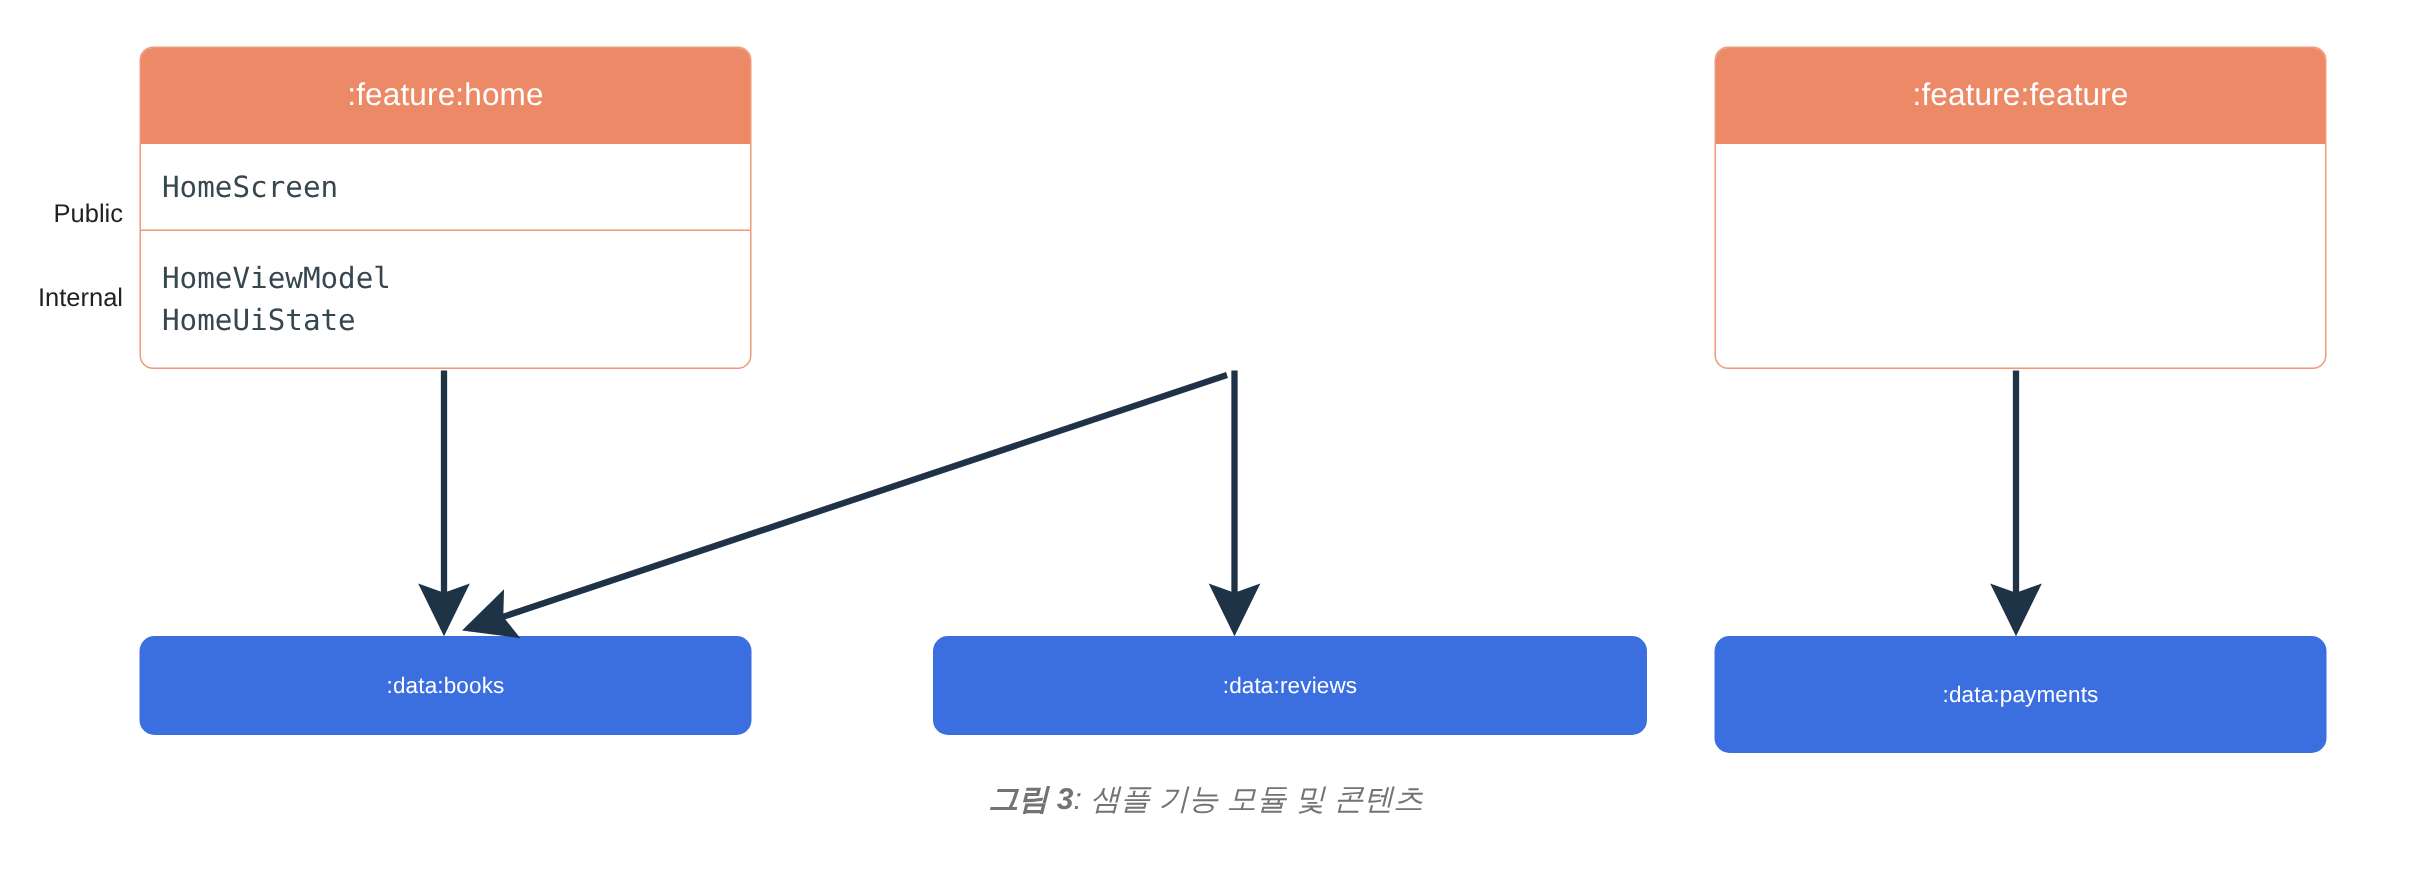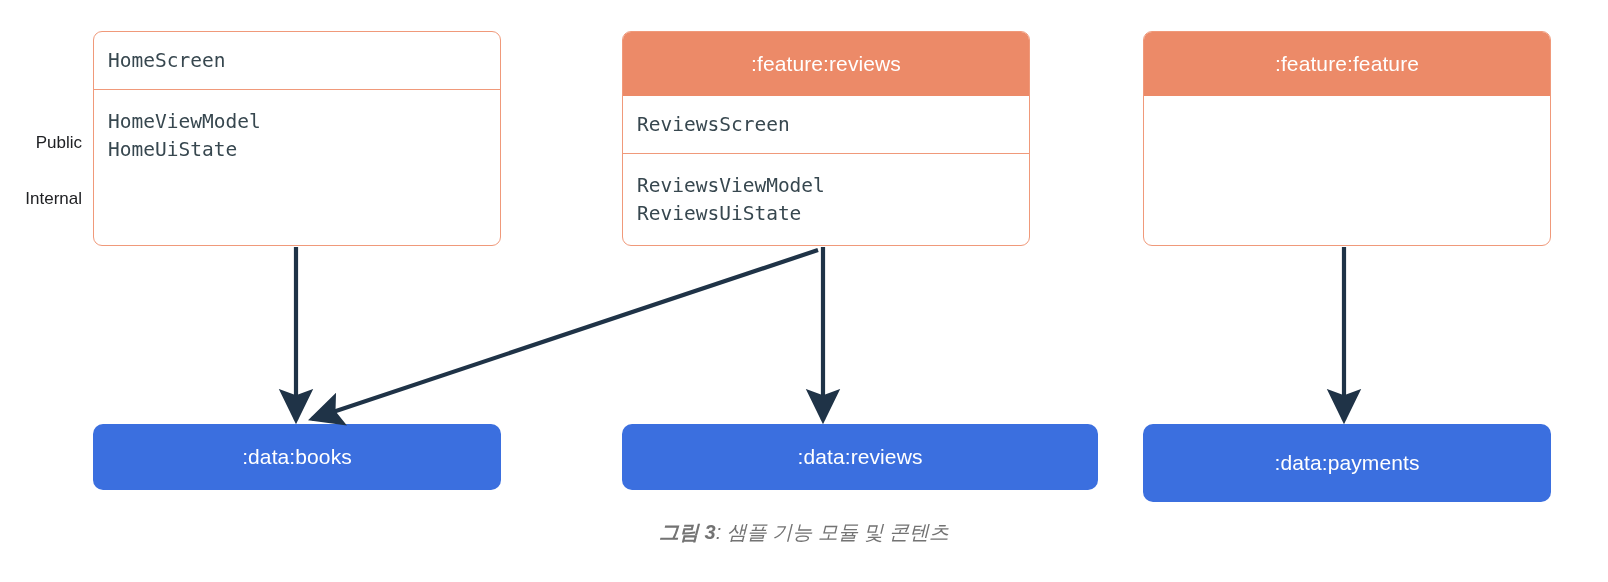--- a/index.html
+++ b/index.html
@@ -64,21 +64,21 @@
   .section-internal .line { white-space: pre; }
 
   
   .data-pill {
     position: absolute;
     box-sizing: border-box;
     background: #3B6FDF;
     border-radius: 10px;
     color: #ffffff;
     font-family: "Liberation Sans", sans-serif;
-    font-size: 21px;
+    font-size: 15px;
     display: flex;
     align-items: center;
     justify-content: center;
     letter-spacing: 0.1px;
   }
 
   
   #arrow-layer {
     position: absolute;
     left: 0;
@@ -108,39 +108,30 @@
 </style>
 </head>
 <body>
 
 <div id="page">
 
   <div class="rail-label rail-public">Public</div>
   <div class="rail-label rail-internal">Internal</div>
 
   <div class="module" style="left:93px; top:31px; width:408px; height:215px;">
+    <div class="module-header">:feature:home</div>
     <div class="module-section section-public">
       <div class="line">HomeScreen</div>
     </div>
     <div class="module-section section-internal">
       <div class="line">HomeViewModel</div>
       <div class="line">HomeUiState</div>
     </div>
   </div>
 
-  <div class="module" style="left:622px; top:31px; width:408px; height:215px;">
-    <div class="module-header">:feature:reviews</div>
-    <div class="module-section section-public">
-      <div class="line">ReviewsScreen</div>
-    </div>
-    <div class="module-section section-internal">
-      <div class="line">ReviewsViewModel</div>
-      <div class="line">ReviewsUiState</div>
-    </div>
-  </div>
 
   <div class="module" style="left:1143px; top:31px; width:408px; height:215px;">
     <div class="module-header">:feature:feature</div>
   </div>
 
   <div class="data-pill" style="left:93px; top:424px; width:408px; height:66px;">:data:books</div>
 
   <div class="data-pill" style="left:622px; top:424px; width:476px; height:66px;">:data:reviews</div>
 
   <div class="data-pill" style="left:1143px; top:424px; width:408px; height:78px;">:data:payments</div>

